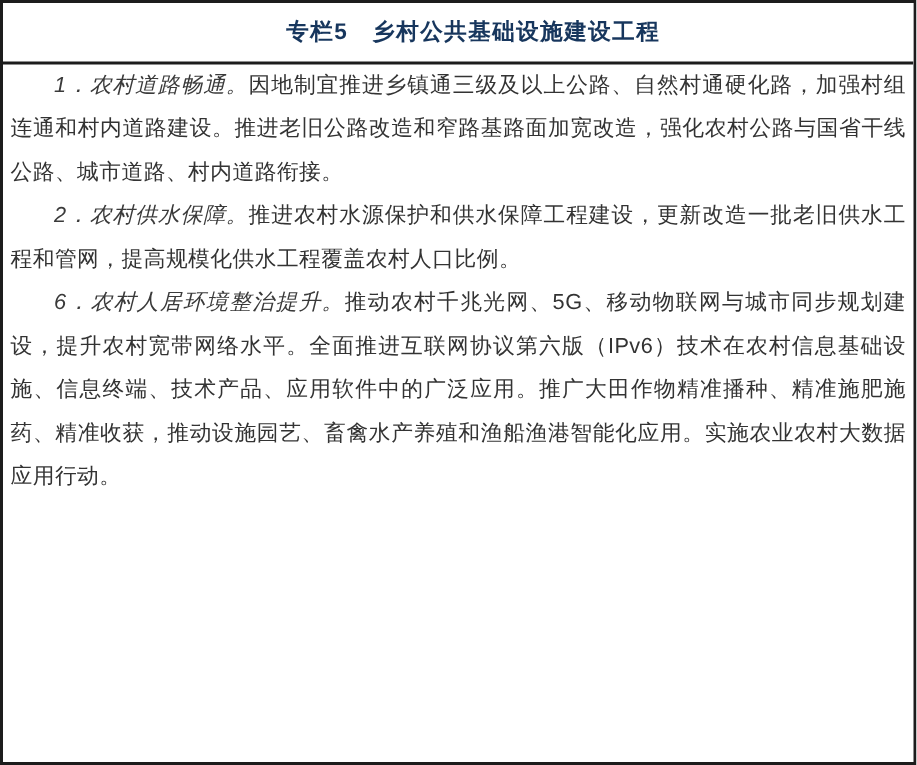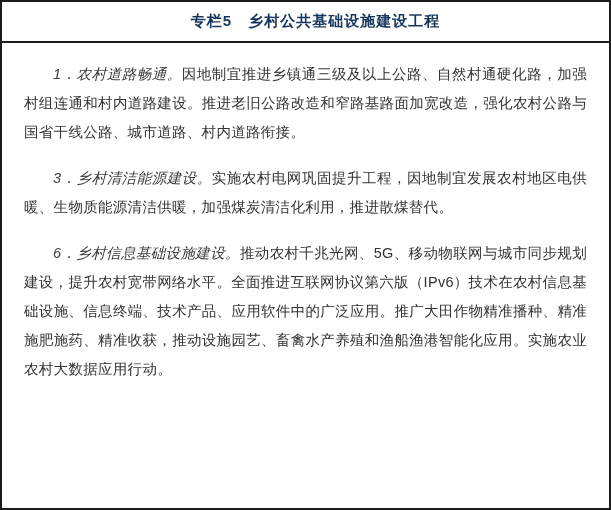--- a/index.html
+++ b/index.html
@@ -25,21 +25,21 @@
     font-size: 15px;
     font-weight: bold;
     color: #17365d;
     letter-spacing: 1px;
     white-space: pre;
   }
   .panel-body {
     padding: 0 5px;
   }
   .para {
-    margin: 17px;
+    margin: 0;
     font-size: 14.5px;
     line-height: 29px;
     color: #333333;
     text-align: justify;
     text-indent: 2em;
     letter-spacing: 0.3px;
   }
   .para-lead {
     font-style: italic;
     color: #3a3a3a;
@@ -51,16 +51,16 @@
 </style>
 </head>
 <body>
 
 <div class="panel">
   <div class="panel-header">
     <div class="panel-title">专栏5　乡村公共基础设施建设工程</div>
   </div>
   <div class="panel-body">
     <p class="para"><span class="para-num">1．</span><span class="para-lead">农村道路畅通。</span><span>因地制宜推进乡镇通三级及以上公路、自然村通硬化路，加强村组连通和村内道路建设。推进老旧公路改造和窄路基路面加宽改造，强化农村公路与国省干线公路、城市道路、村内道路衔接。</span></p>
-    <p class="para"><span class="para-num">3．</span><span class="para-lead">乡村清洁能源建设。</span><span>实施农村电网巩固提升工程，因地制宜发展农村地区电供暖、生物质能源清洁供暖，加强煤炭清洁化利用，推进散煤替代。</span></p>
-    <p class="para"><span class="para-num">6．</span><span class="para-lead">乡村信息基础设施建设。</span><span>推动农村千兆光网、5G、移动物联网与城市同步规划建设，提升农村宽带网络水平。全面推进互联网协议第六版（IPv6）技术在农村信息基础设施、信息终端、技术产品、应用软件中的广泛应用。推广大田作物精准播种、精准施肥施药、精准收获，推动设施园艺、畜禽水产养殖和渔船渔港智能化应用。实施农业农村大数据应用行动。</span></p>
+    <p class="para"><span class="para-num">2．</span><span class="para-lead">农村供水保障。</span><span>推进农村水源保护和供水保障工程建设，更新改造一批老旧供水工程和管网，提高规模化供水工程覆盖农村人口比例。</span></p>
+    <p class="para"><span class="para-num">6．</span><span class="para-lead">农村人居环境整治提升。</span><span>推动农村千兆光网、5G、移动物联网与城市同步规划建设，提升农村宽带网络水平。全面推进互联网协议第六版（IPv6）技术在农村信息基础设施、信息终端、技术产品、应用软件中的广泛应用。推广大田作物精准播种、精准施肥施药、精准收获，推动设施园艺、畜禽水产养殖和渔船渔港智能化应用。实施农业农村大数据应用行动。</span></p>
   </div>
 </div>
 
 </body></html>

